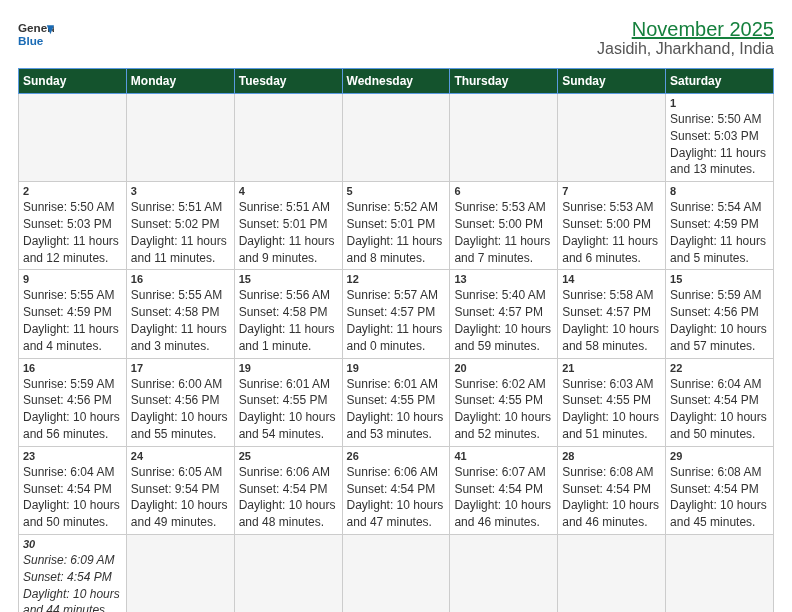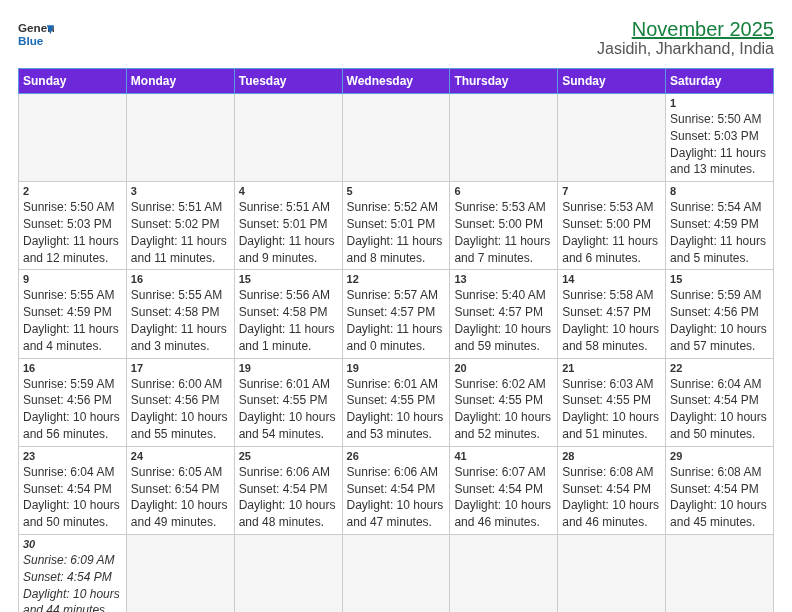--- a/index.html
+++ b/index.html
@@ -44,21 +44,21 @@
     .subtitle {
       font-size: 16px;
       color: #555;
     }
     table {
       width: 100%;
       border-collapse: collapse;
       table-layout: fixed;
     }
     thead tr th {
-      background: #6d28d9;
+      background: #14532d;
       color: #fff;
       font-size: 12px;
       font-weight: bold;
       padding: 5px 4px;
       text-align: left;
       border: 1px solid #5a9ae0;
     }
     tbody tr td {
       border: 1px solid #ccc;
       vertical-align: top;
@@ -290,21 +290,21 @@
           <td>
             <span class="day-num">23</span>
             <div class="day-info">Sunrise: 6:04 AM
 Sunset: 4:54 PM
 Daylight: 10 hours
 and 50 minutes.</div>
           </td>
           <td>
             <span class="day-num">24</span>
             <div class="day-info">Sunrise: 6:05 AM
-Sunset: 6:54 PM
+Sunset: 9:54 PM
 Daylight: 10 hours
 and 49 minutes.</div>
           </td>
           <td>
             <span class="day-num">25</span>
             <div class="day-info">Sunrise: 6:06 AM
 Sunset: 4:54 PM
 Daylight: 10 hours
 and 48 minutes.</div>
           </td>

